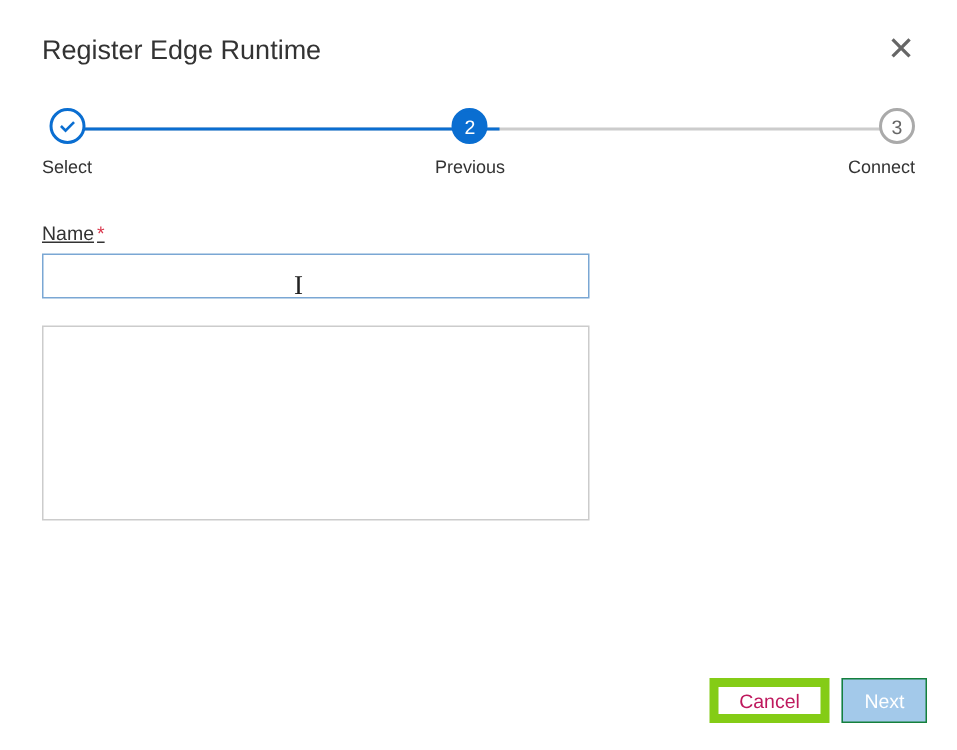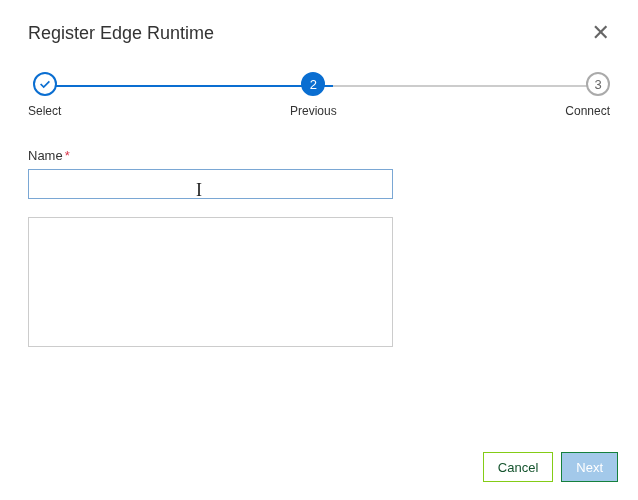--- a/index.html
+++ b/index.html
@@ -95,20 +95,21 @@
     position: absolute;
     top: 13px;
     left: 14px;
     width: 50%;
     height: 2px;
     background: #0a6ed1;
     z-index: 1;
   }
   .field-group {
     margin-bottom: 18px;
+    text-decoration: underline;
   }
   .field-label {
     font-size: 13px;
     color: #333;
     margin-bottom: 6px;
     display: block;
   }
   .required {
     color: #d9364c;
     margin-left: 2px;
@@ -135,23 +136,23 @@
     position: absolute;
     bottom: 18px;
     right: 20px;
     display: flex;
     gap: 8px;
   }
   .btn {
     height: 30px;
     padding: 0 14px;
     font-size: 13px;
-    border: 1px solid #84cc16;
+    border: 6px solid #84cc16;
     background: #fff;
-    color: #14532d;
+    color: #be185d;
     cursor: pointer;
   }
   .btn.primary {
     background: #a3c9ea;
     border: 1px solid #15803d;
     color: #fff;
   }
   .cursor-ibeam {
     position: absolute;
     left: 196px;

